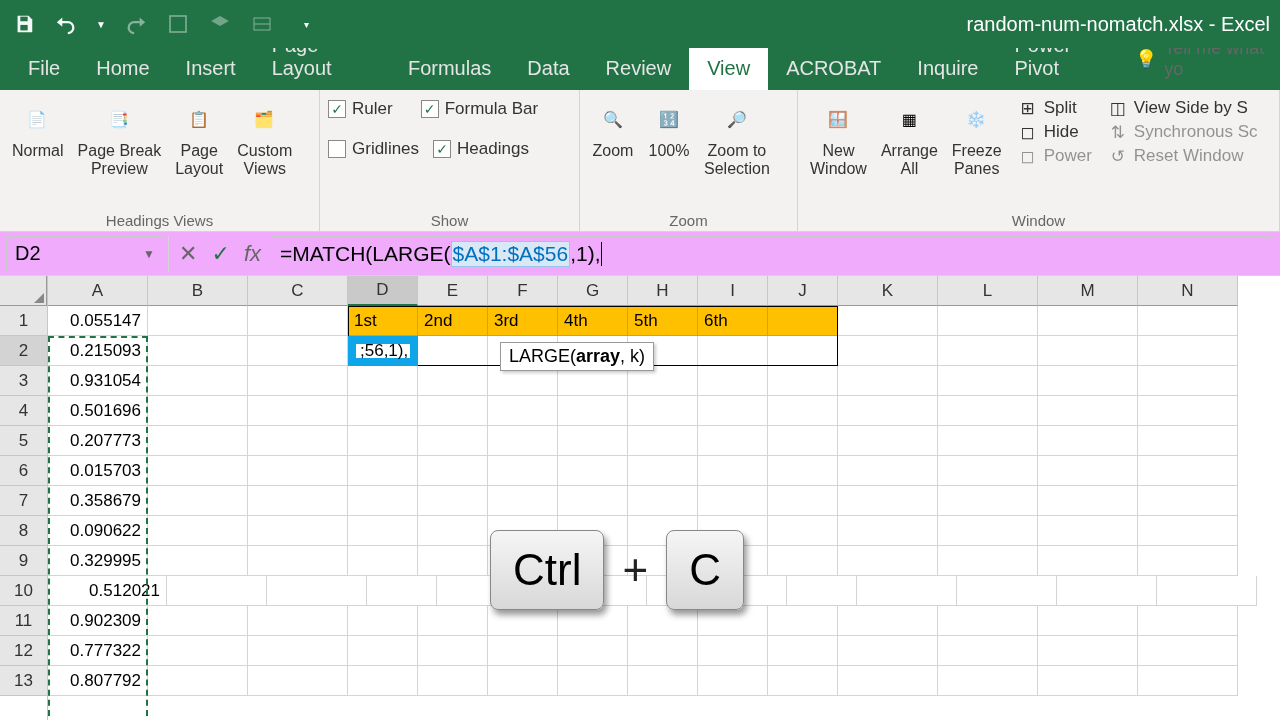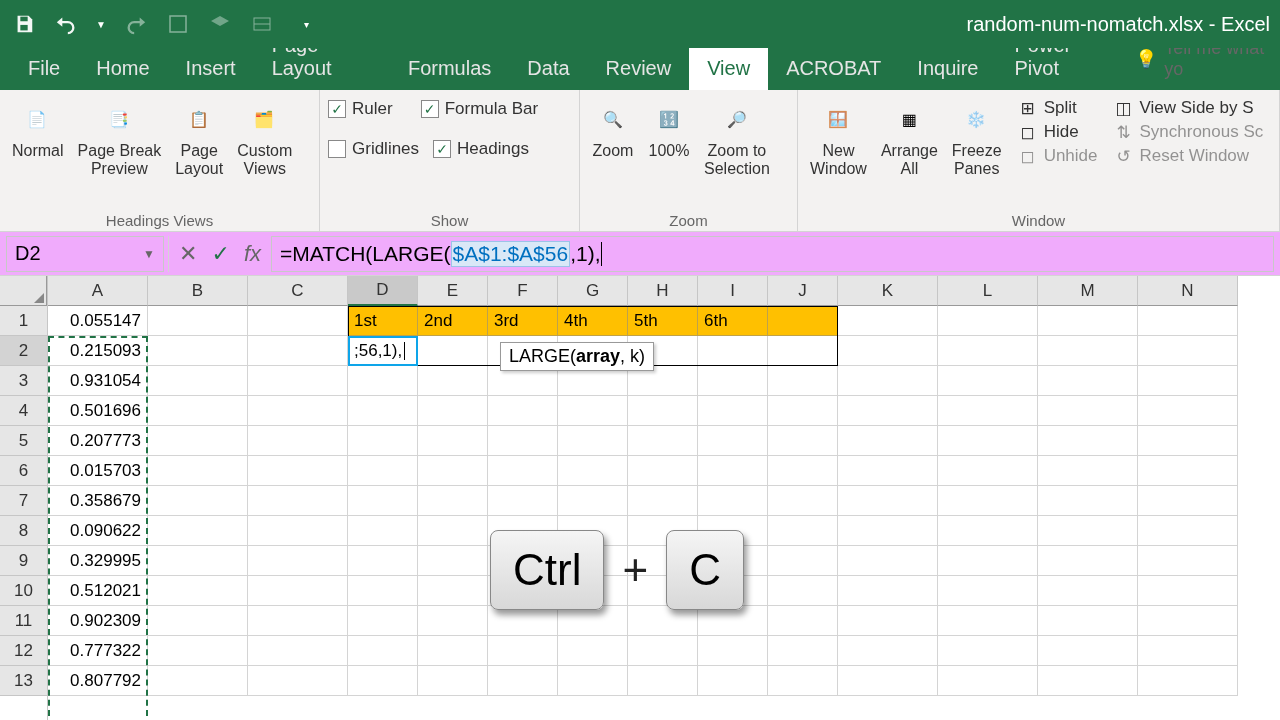--- a/index.html
+++ b/index.html
@@ -57,21 +57,21 @@
 .cell { border-right:1px solid #d4d4d4; border-bottom:1px solid #d4d4d4; padding: 0 6px; display:flex; align-items:center; font-size:17px; overflow:hidden; white-space:nowrap;}
 .cell.th { background:#ffc000; font-weight: normal; color:#000; border-right:1px solid #bfa24a; border-bottom:1px solid #bfa24a;}
 .cell.num { justify-content:flex-end; }
 
 
 .cA{width:100px;} .cB{width:100px;} .cC{width:100px;} .cD{width:70px;} .cE{width:70px;} .cF{width:70px;} .cG{width:70px;} .cH{width:70px;} .cI{width:70px;} .cJ{width:70px;} .cK{width:100px;} .cL{width:100px;} .cM{width:100px;} .cN{width:100px;}
 
 
 .colA-sel { position:absolute; left:0; top:30px; width:100px; height:390px; border:2px dashed #217346; pointer-events:none;}
 
-.edit-cell { position:absolute; border:2px solid #0ea5e9; background:#fff; padding:2px 4px; font-size:17px; display:flex; align-items:center; }
+.edit-cell { position:absolute; border:8px solid #0ea5e9; background:#fff; padding:2px 4px; font-size:17px; display:flex; align-items:center; }
 .edit-cell .caret2 { display:inline-block; width:1px; height:18px; background:#000; margin-left:2px;}
 
 .tbl-outline { position:absolute; border:1px solid #000; pointer-events:none; }
 
 
 .func-tip { position:absolute; background:#fff; border:1px solid #999; padding:3px 8px; font-size:18px; box-shadow: 2px 2px 3px rgba(0,0,0,0.2); }
 .func-tip b { font-weight:bold; }
 
 
 .key-overlay { position:absolute; display:flex; align-items:center; gap: 18px; }
@@ -237,21 +237,21 @@
         <div class="ribbon-mini">
             <span class="mico">⊞</span>
             <span>Split</span>
           </div>
         <div class="ribbon-mini">
             <span class="mico">◻</span>
             <span>Hide</span>
           </div>
         <div class="ribbon-mini" style="opacity:.5">
             <span class="mico">◻</span>
-            <span>Unhide</span>
+            <span>Power</span>
           </div>
       </div>
       <div style="margin-left:10px;">
         <div class="ribbon-mini">
             <span class="mico">◫</span>
             <span>View Side by S</span>
           </div>
         <div class="ribbon-mini" style="opacity:.5">
             <span class="mico">⇅</span>
             <span>Synchronous Sc</span>
@@ -466,21 +466,21 @@
           <div class="cell cG" style="width: 70px;"></div>
           <div class="cell cH" style="width: 70px;"></div>
           <div class="cell cI" style="width: 70px;"></div>
           <div class="cell cJ" style="width: 70px;"></div>
           <div class="cell cK" style="width: 100px;"></div>
           <div class="cell cL" style="width: 100px;"></div>
           <div class="cell cM" style="width: 100px;"></div>
           <div class="cell cN" style="width: 100px;"></div>
         </div>
         <div class="cellrow">
-          <div class="cell cA num" style="width: 100px;">0.512021</div>
+          <div class="cell cA num" style="width: 119px;">0.512021</div>
           <div class="cell cB" style="width: 100px;"></div>
           <div class="cell cC" style="width: 100px;"></div>
           <div class="cell cD" style="width: 70px;"></div>
           <div class="cell cE" style="width: 70px;"></div>
           <div class="cell cF" style="width: 70px;"></div>
           <div class="cell cG" style="width: 70px;"></div>
           <div class="cell cH" style="width: 70px;"></div>
           <div class="cell cI" style="width: 70px;"></div>
           <div class="cell cJ" style="width: 70px;"></div>
           <div class="cell cK" style="width: 100px;"></div>

